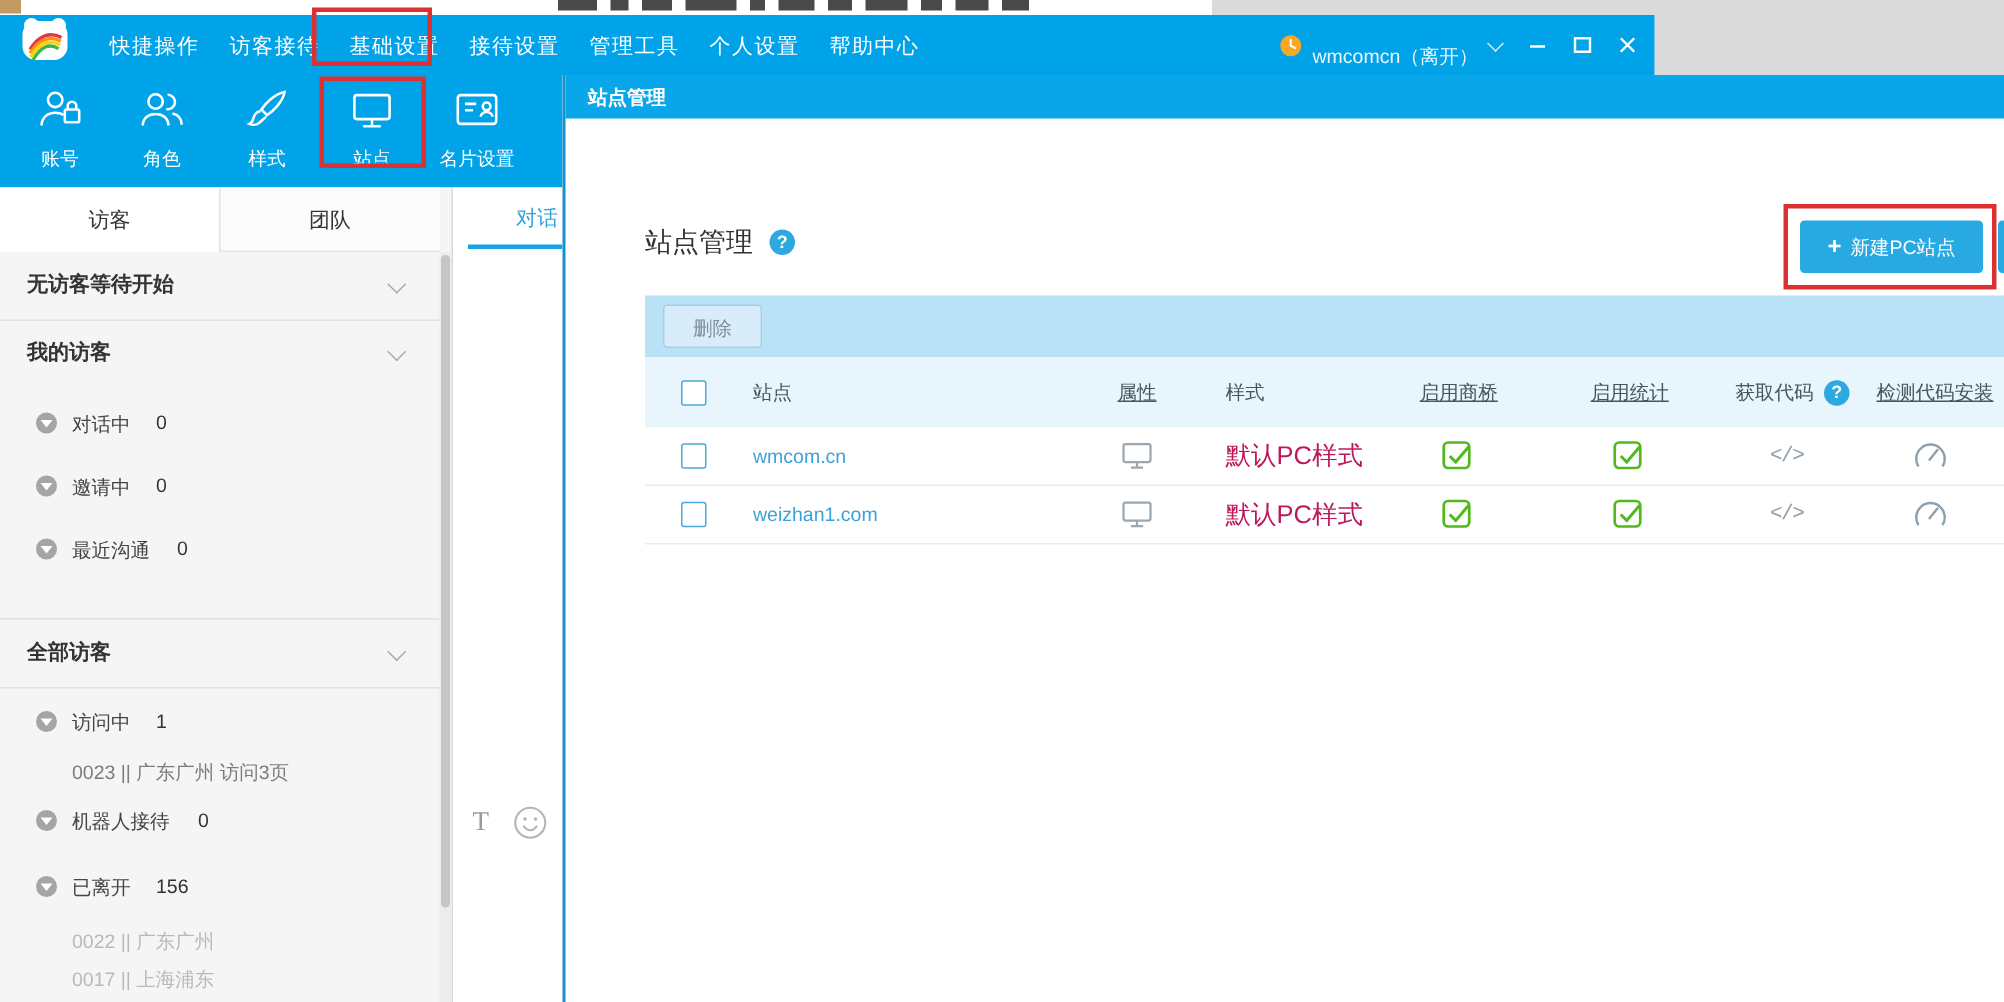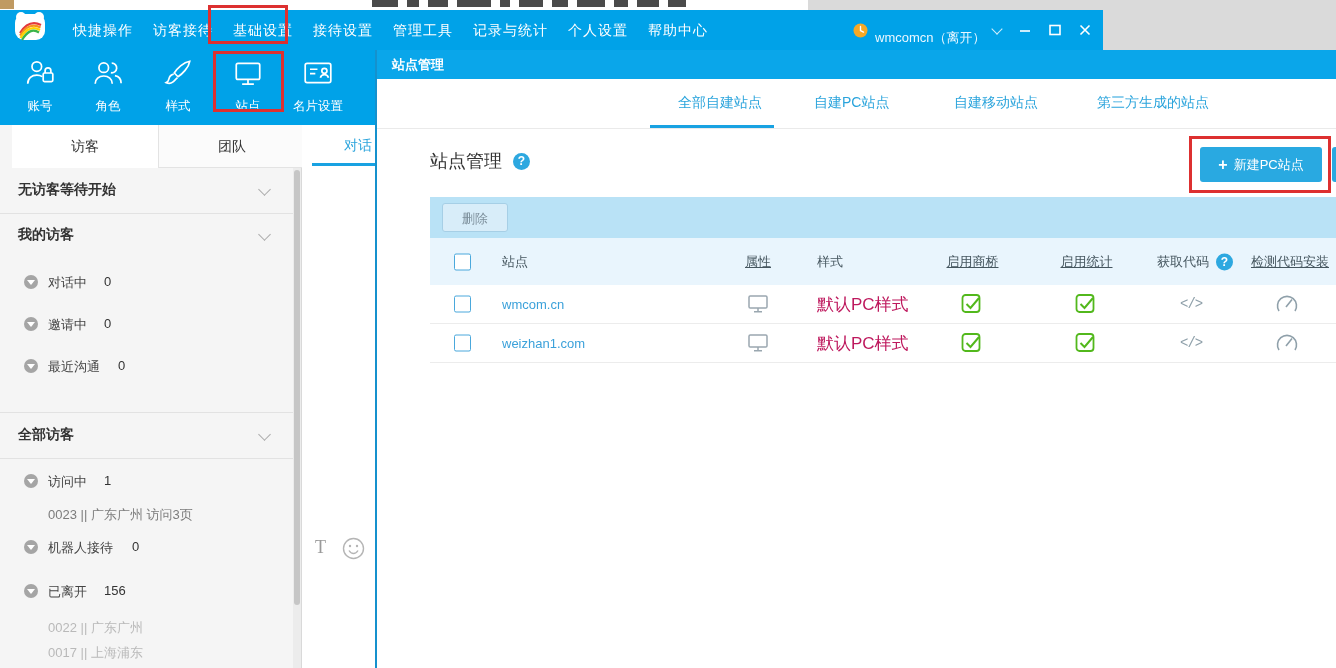--- a/index.html
+++ b/index.html
@@ -28,21 +28,21 @@
   .winbtn{width:18px;height:18px;display:flex;align-items:center;justify-content:center;}
 
   
   .icon-toolbar{left:0;top:50px;width:375px;height:75px;background:#00a2e8;}
   .tool-item{position:absolute;top:7px;width:64px;text-align:center;color:#fff;}
   .tool-item svg{display:block;margin:0 auto;}
   .tool-label{font-size:12.5px;margin-top:9px;display:block;white-space:nowrap;}
 
   
   .sidebar{left:0;top:125px;width:301px;height:543px;background:#f5f5f5;border-right:1px solid #d9d9d9;}
-  .side-tabs{position:absolute;left:12px;top:0;width:293px;height:43px;background:#fff;display:flex;}
+  .side-tabs{position:absolute;left:0;top:0;width:293px;height:43px;background:#fff;display:flex;}
   .side-tab{width:146px;text-align:center;line-height:43px;font-size:14px;color:#333;}
   .side-tab.inactive{background:#fbfbfb;border-left:1px solid #e3e3e3;border-bottom:1px solid #e3e3e3;}
   .sec-head{position:absolute;left:0;width:293px;height:45px;border-bottom:1px solid #e2e2e2;}
   .sec-head .t{position:absolute;left:18px;top:13px;font-size:14px;font-weight:bold;color:#333;}
   .sec-head .chev{position:absolute;right:24px;top:17px;}
   .chev{width:8px;height:8px;border-right:1.6px solid #aaa;border-bottom:1.6px solid #aaa;transform:rotate(45deg);display:inline-block;}
   .tree-item{position:absolute;left:0;width:293px;height:20px;}
   .tree-dot{position:absolute;left:24px;top:2px;width:14px;height:14px;border-radius:50%;background:#a5a5a5;}
   .tree-dot::after{content:"";position:absolute;left:3px;top:5px;border:4px solid transparent;border-top:5px solid #fff;}
   .tree-label{position:absolute;left:48px;top:1px;font-size:13px;color:#444;}
@@ -118,21 +118,20 @@
       <path d="M7 25.5 Q16 11.5 27.5 17.5" stroke="#f7941d" stroke-width="2.2" fill="none"></path>
       <path d="M7.5 28 Q16 14 27 20" stroke="#ffd400" stroke-width="2.2" fill="none"></path>
       <path d="M9 30 Q17 16.5 26 22.5" stroke="#3bb44a" stroke-width="2.2" fill="none"></path>
     </svg>
     <div class="menu">
       <span class="mi">快捷操作</span>
       <span class="mi">访客接待</span>
       <span class="mi">基础设置</span>
       <span class="mi">接待设置</span>
       <span class="mi">管理工具</span>
-      <span class="mi">记录与统计</span>
       <span class="mi">个人设置</span>
       <span class="mi">帮助中心</span>
     </div>
     <div class="user-area">
       <svg width="15" height="15" viewBox="0 0 15 15">
         <circle cx="7.5" cy="7.5" r="7" fill="#f7a824"></circle>
         <path d="M7.5 3.5v4l3 1.6" stroke="#fff" stroke-width="1.4" fill="none" stroke-linecap="round"></path>
       </svg>
       <span class="user-label">wmcomcn（离开）</span>
       <span class="caret"></span>
@@ -274,27 +273,20 @@
       <circle cx="8" cy="9" r="1.2" fill="#b5b5b5"></circle>
         <circle cx="15" cy="9" r="1.2" fill="#b5b5b5"></circle>
       <path d="M7 13.5c1.2 2 3 3 4.5 3s3.3-1 4.5-3" fill="none" stroke="#b5b5b5" stroke-width="1.4"></path>
     </svg>
   </div>
 
   <div class="abs main-panel">
     <div class="panel-tabbar">
       <span class="t">站点管理</span>
     </div>
-    <div class="tabs-row">
-      <span class="ptab" style="left:301px">全部自建站点</span>
-      <span class="ptab" style="left:437px">自建PC站点</span>
-      <span class="ptab" style="left:577px">自建移动站点</span>
-      <span class="ptab" style="left:720px">第三方生成的站点</span>
-      <span class="ptab-underline"></span>
-    </div>
 
     <div class="content">
       <div class="page-title">站点管理</div>
       <span class="qmark title-q abs">?</span>
 
       <div class="new-btn">
         <span class="plus">+</span>
         <span>新建PC站点</span>
       </div>
       <div class="btn-sliver"></div>

